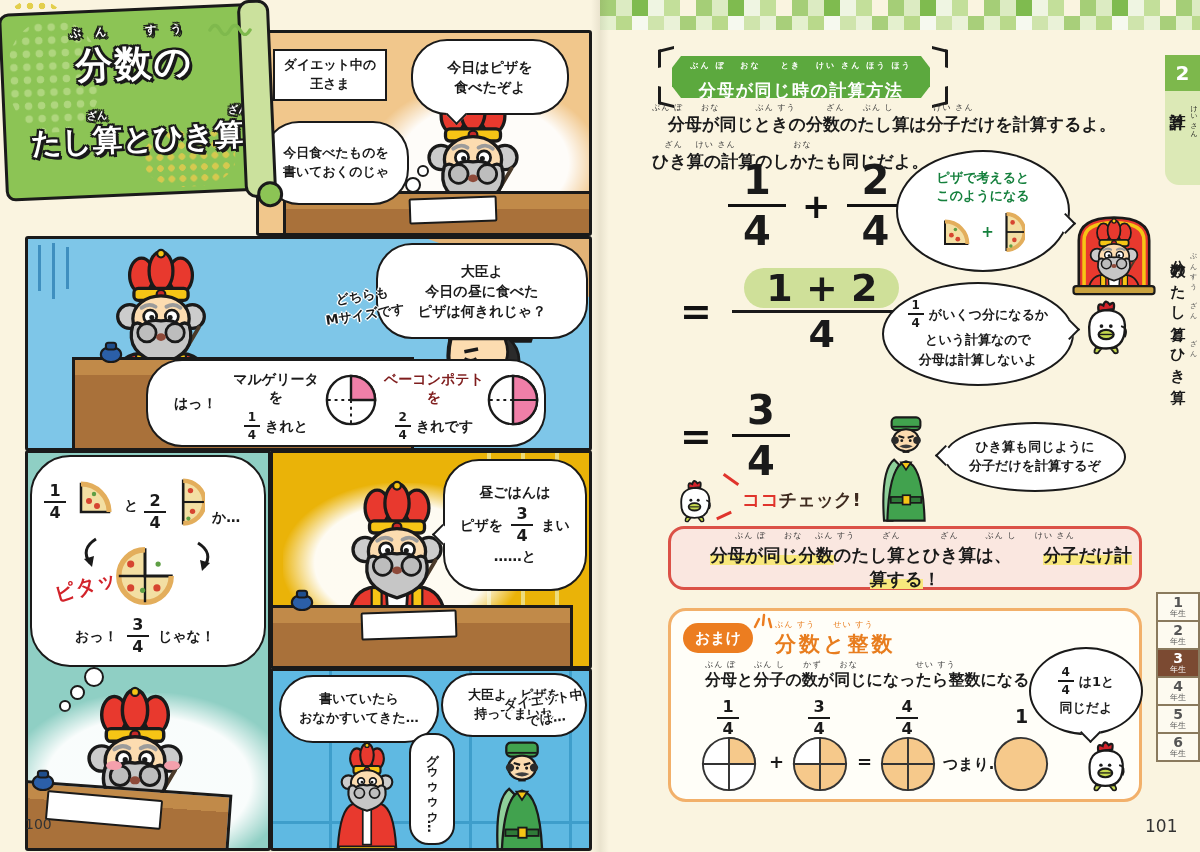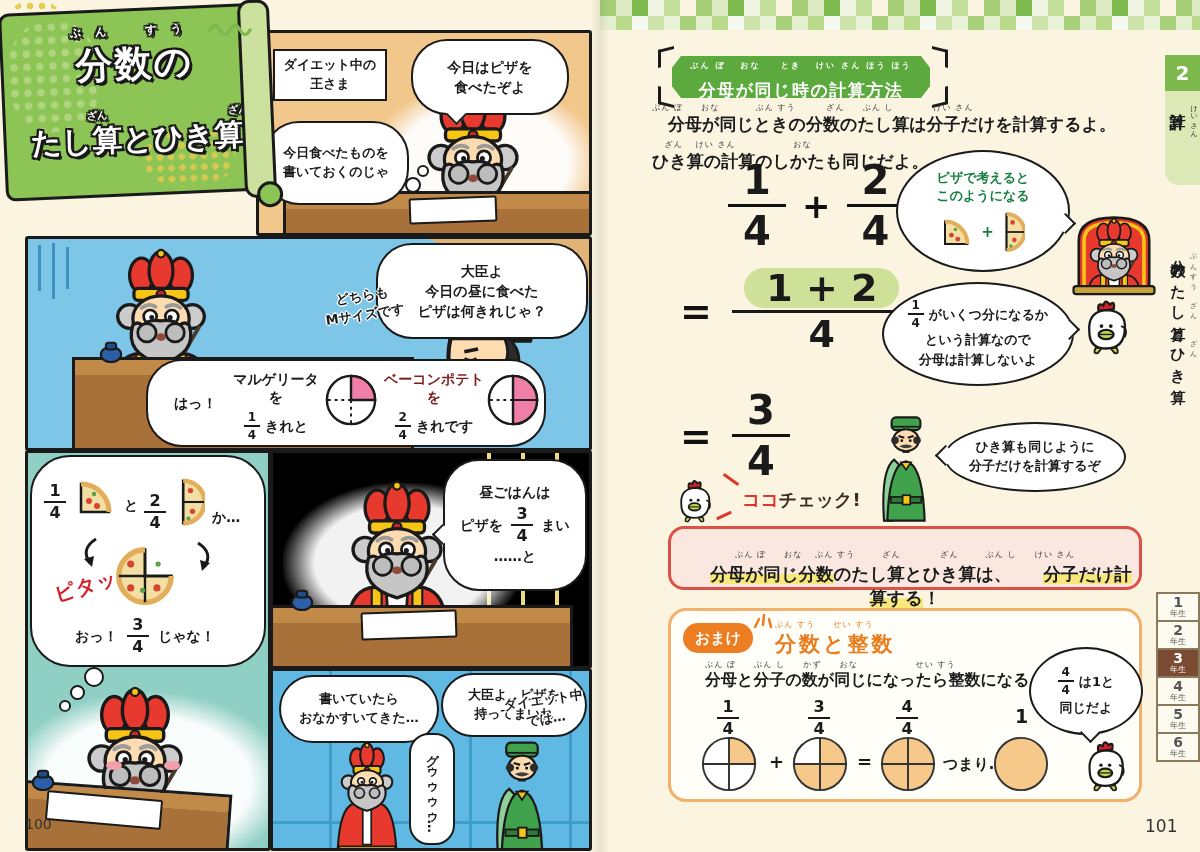--- a/index.html
+++ b/index.html
@@ -331,21 +331,21 @@
         </svg>
       <div class="abs" style="left:78px;top:308px;width:16px;height:9px;border-radius:50%;background:#F4A0AC;"></div>
       <div class="abs" style="left:136px;top:308px;width:16px;height:9px;border-radius:50%;background:#F4A0AC;"></div>
       <div class="desk" style="left:-14px;top:334px;width:210px;height:70px;transform:rotate(4deg);"></div>
       <div class="paper" style="left:18px;top:342px;width:112px;height:26px;transform:rotate(5deg);"></div>
       <svg class="abs" style="left:2px;top:316px;width:26px;height:22px;">
           <use href="#inkpot"></use>
         </svg>
     </div>
 
-    <div class="panel" id="p4" style="left:270px;top:450px;width:316px;height:213px;background:#000000;">
+    <div class="panel" id="p4" style="left:270px;top:450px;width:316px;height:213px;background:#eab308;">
       <div class="abs" style="left:214px;top:0;width:4px;height:213px;background:#EDDC7C;"></div>
       <div class="abs" style="left:248px;top:0;width:4px;height:213px;background:#EDDC7C;"></div>
       <div class="abs" style="left:282px;top:0;width:4px;height:213px;background:#EDDC7C;"></div>
       <div class="glow" style="left:10px;top:30px;width:240px;height:160px;"></div>
       <svg class="abs" style="left:58px;top:26px;width:132px;height:141px;">
           <use href="#king-bust"></use>
         </svg>
       <div class="desk" style="left:-6px;top:152px;width:300px;height:58px;"></div>
       <div class="paper" style="left:88px;top:158px;width:92px;height:24px;transform:rotate(-2deg);"></div>
       <svg class="abs" style="left:16px;top:136px;width:26px;height:22px;">
@@ -507,21 +507,21 @@
 
     <svg class="abs" style="left:74px;top:478px;width:44px;height:46px;">
         <use href="#chicken"></use>
       </svg>
     <div class="abs" style="left:122px;top:478px;width:18px;height:3px;background:#E0342C;transform:rotate(35deg);"></div>
     <div class="abs" style="left:116px;top:514px;width:16px;height:3px;background:#E0342C;transform:rotate(-25deg);"></div>
     <div class="abs" style="left:142px;top:488px;">
       <span class="b" style="font-size:18px;color:#E0342C;">ココ</span><span class="b" style="font-size:18px;color:#3F2B20;">チェック!</span>
     </div>
     <div class="abs" style="left:68px;top:526px;width:474px;height:64px;box-sizing:border-box;border:3px solid #DB5147;border-radius:16px;background:#FAE7E0;text-align:center;">
-      <div class="furi" style="padding-top:20px;">ぶん ぼ　　おな　 ぶん すう　　　ざん　　　　 ざん　　　ぶん し　　けい さん</div>
+      <div class="furi" style="padding-top:1px;">ぶん ぼ　　おな　 ぶん すう　　　ざん　　　　 ざん　　　ぶん し　　けい さん</div>
       <div style="font-size:17.5px;font-weight:700;color:#1a1a1a;margin-top:2px;">
         <span class="hl">分母が同じ分数</span><span>のたし算とひき算は、</span><span class="hl">分子だけ計算する</span><span>！</span>
       </div>
     </div>
 
     <div class="abs" style="left:68px;top:608px;width:474px;height:194px;box-sizing:border-box;border:3.5px solid #F2B06A;border-radius:18px;background:#FFFEF8;">
       <div class="abs" style="left:12px;top:12px;width:70px;height:30px;background:#EC7D20;border-radius:16px;display:flex;align-items:center;justify-content:center;">
         <span class="b" style="color:#fff;font-size:15px;">おまけ</span>
       </div>
       <svg class="abs" style="left:80px;top:0px;width:26px;height:20px;" viewBox="0 0 26 20">

